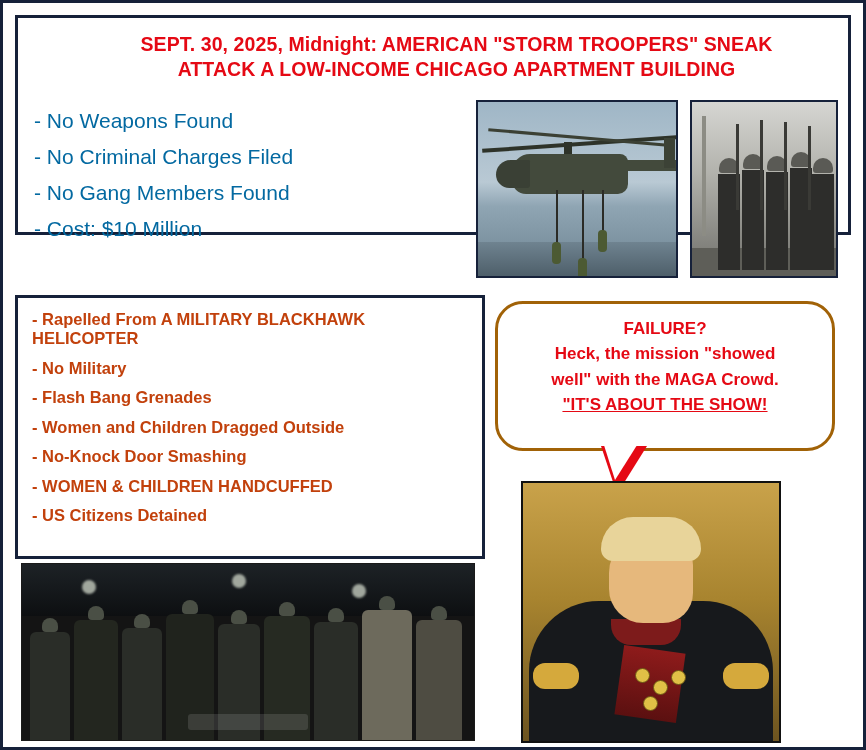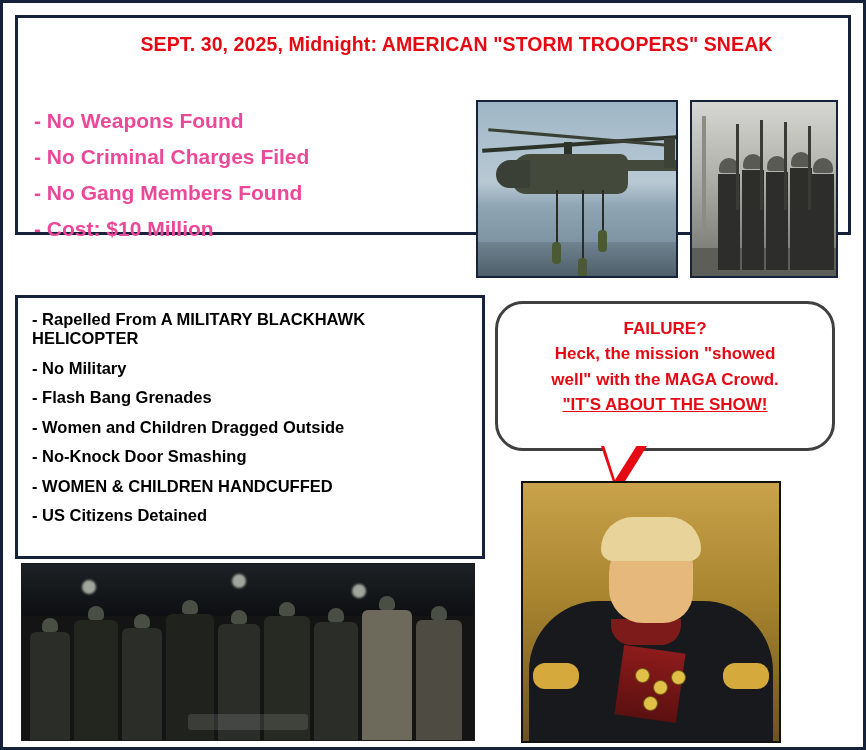--- a/index.html
+++ b/index.html
@@ -42,22 +42,22 @@
     letter-spacing: 0.1px;
   }
   .bullets-top {
     position: absolute;
     left: 16px;
     top: 92px;
     width: 440px;
   }
   .bullets-top div {
     font-size: 21px;
-    font-weight: bold;
-    color: #ec4899;
+    font-weight: normal;
+    color: #0369a1;
     line-height: 1.0;
     margin-bottom: 15px;
     white-space: nowrap;
   }
 
   
   .photo {
     position: absolute;
     box-sizing: border-box;
     overflow: hidden;
@@ -211,33 +211,33 @@
     width: 470px;
     height: 264px;
     border: 3px solid #16213a;
     box-sizing: border-box;
     background: #ffffff;
     padding: 12px 12px 0 14px;
   }
   .list-box div {
     font-size: 16.5px;
     font-weight: bold;
-    color: #000000;
+    color: #c2410c;
     line-height: 1.18;
     margin-bottom: 10px;
   }
 
   
   .bubble {
     position: absolute;
     left: 492px;
     top: 298px;
     width: 340px;
     height: 150px;
-    border: 3px solid #404040;
+    border: 3px solid #a16207;
     border-radius: 28px;
     background: #ffffff;
     box-sizing: border-box;
     text-align: center;
     padding-top: 14px;
   }
   .bubble p {
     margin: 0 14px 4px 14px;
     color: #e50914;
     font-weight: bold;
@@ -402,20 +402,21 @@
   }
 </style>
 </head>
 <body>
 
 <div id="poster">
 
   <div class="top-box">
     <div class="headline">
       <span>SEPT. 30, 2025, Midnight: AMERICAN "STORM TROOPERS" SNEAK</span><br>
+      <span>ATTACK A LOW-INCOME CHICAGO APARTMENT BUILDING</span>
     </div>
 
     <div class="bullets-top">
       <div>- No Weapons Found</div>
       <div>- No Criminal Charges Filed</div>
       <div>- No Gang Members Found</div>
       <div>- Cost: $10 Million</div>
     </div>
 
     <div class="photo photo-heli">

